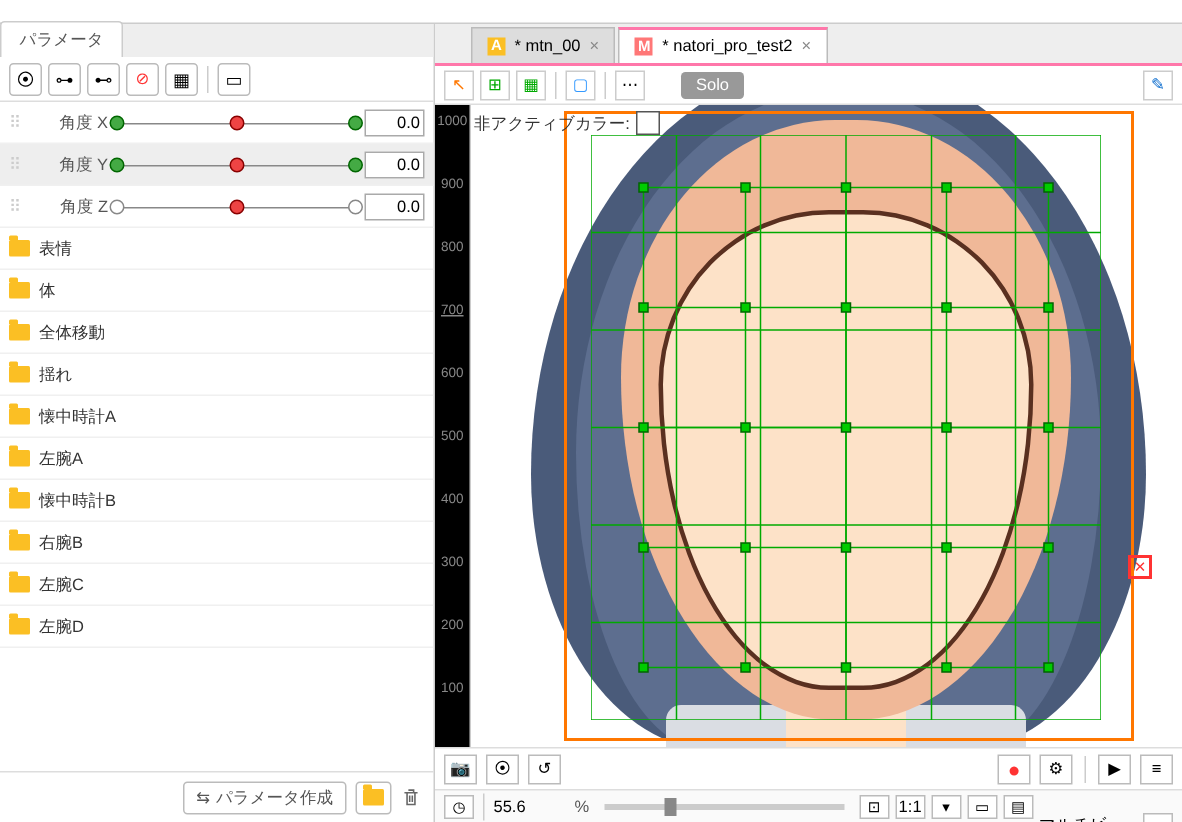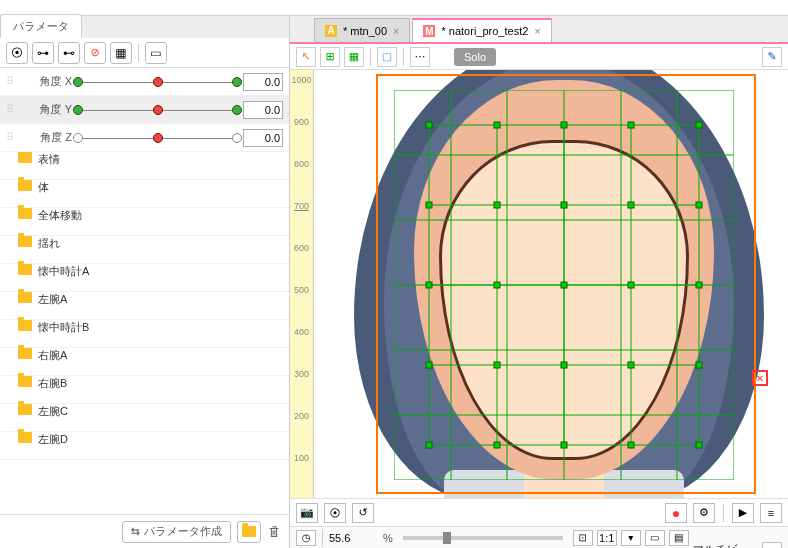--- a/index.html
+++ b/index.html
@@ -17,41 +17,41 @@
   .param-drag { width: 10px; color: #ccc; }
   .param-label { width: 50px; color: #555; text-align: right; }
   .slider-track { flex: 1; height: 16px; position: relative; }
   .slider-line { position: absolute; top: 8px; left: 0; right: 0; height: 1px; background: #888; }
   .tick { position: absolute; top: 3px; width: 10px; height: 10px; border-radius: 50%; transform: translateX(-50%); }
   .g { background: #4a4; border: 1px solid #060; }
   .r { background: #e44; border: 1px solid #800; }
   .w { background: #fff; border: 1px solid #888; }
   .param-val { width: 40px; height: 18px; border: 1px solid #aaa; text-align: right; padding: 0 2px; font-size: 11px; }
   .folder-list { flex: 1; overflow-y: auto; }
-  .folder-row { height: 28px; display: flex; align-items: flex-start; padding-left: 18px; gap: 6px; border-bottom: 1px solid #f0f0f0; cursor: pointer; }
+  .folder-row { height: 28px; display: flex; align-items: center; padding-left: 6px; gap: 6px; border-bottom: 1px solid #f0f0f0; cursor: pointer; }
   .folder-icon { width: 14px; height: 11px; background: #fbbf24; border-radius: 1px; position: relative; }
   .folder-icon::before { content: ''; position: absolute; top: -3px; left: 0; width: 6px; height: 3px; background: #fbbf24; border-radius: 1px 1px 0 0; }
   .folder-label { color: #333; }
   .bottom-actions { height: 34px; display: flex; align-items: center; justify-content: flex-end; gap: 6px; padding: 0 8px; border-top: 1px solid #ddd; }
   .action-btn { height: 22px; padding: 0 8px; border: 1px solid #bbb; border-radius: 3px; background: #fff; display: flex; align-items: center; gap: 4px; cursor: pointer; color: #555; }
   .trash { width: 14px; height: 14px; color: #666; }
 
   .right { flex: 1; display: flex; flex-direction: column; background: #fafafa; min-width: 0; }
   .doc-tabs { height: 28px; display: flex; align-items: end; padding-left: 24px; background: #eee; border-bottom: 2px solid #f7a; gap: 0; }
   .doc-tab { height: 24px; padding: 0 10px; display: flex; align-items: center; gap: 6px; background: #ddd; border: 1px solid #bbb; border-bottom: none; margin-right: 2px; cursor: pointer; }
   .doc-tab.active { background: #fff; border-top: 2px solid #f7a; }
   .doc-tab .close { color: #888; cursor: pointer; }
   .doc-icon { width: 12px; height: 12px; display: inline-flex; align-items: center; justify-content: center; font-size: 10px; }
   .canvas-toolbar { height: 26px; display: flex; align-items: center; gap: 4px; padding: 0 6px; border-bottom: 1px solid #ddd; background: #fff; }
   .ct-btn { width: 20px; height: 20px; border: 1px solid #ccc; background: #fff; display: flex; align-items: center; justify-content: center; cursor: pointer; font-size: 11px; }
   .solo { padding: 0 10px; height: 18px; background: #999; color: #fff; border-radius: 3px; display: flex; align-items: center; margin-left: 20px; }
   .canvas-wrap { flex: 1; position: relative; overflow: hidden; background: #fff; }
   .inactive-label { position: absolute; top: 4px; left: 26px; z-index: 5; font-size: 12px; color: #333; display: flex; align-items: center; gap: 4px; }
   .swatch { width: 16px; height: 16px; border: 1px solid #555; background: #fff; }
-  .ruler-v { position: absolute; left: 0; top: 0; bottom: 0; width: 24px; background: #fef9c3; border-right: 1px solid #ccc; z-index: 2; }
+  .ruler-v { position: absolute; left: 0; top: 0; bottom: 0; width: 24px; background: #000000; border-right: 1px solid #ccc; z-index: 2; }
   .ruler-v .rt { position: absolute; left: 0; width: 100%; text-align: center; font-size: 9px; color: #888; transform: translateY(-50%); }
   .viewport { position: absolute; left: 24px; top: 0; right: 0; bottom: 0; overflow: hidden; }
 
   
   .hair { position: absolute; left: 40px; top: -30px; width: 410px; height: 460px; background: #4a5b7a; border-radius: 50% 50% 30% 30% / 60% 60% 40% 40%; }
   .hair2 { position: absolute; left: 70px; top: -10px; width: 350px; height: 440px; background: #5d6e8f; border-radius: 50% 50% 25% 25% / 55% 55% 45% 45%; }
   .skin-under { position: absolute; left: 100px; top: 10px; width: 300px; height: 400px; background: #f0b898; border-radius: 50% 50% 50% 50% / 45% 45% 60% 60%; }
   .face { position: absolute; left: 125px; top: 70px; width: 250px; height: 320px; background: #fde2c8; border: 3px solid #5a3020; border-radius: 50% 50% 50% 50% / 40% 40% 70% 70%; }
   .face::after { content: ''; position: absolute; left: 50%; bottom: -2px; width: 2px; height: 0; }
   .neck { position: absolute; left: 210px; top: 370px; width: 80px; height: 60px; background: #fde2c8; }
@@ -159,24 +159,20 @@
         <div class="folder-row">
           <span class="folder-icon"></span>
           <span class="folder-label">左腕A</span>
         </div>
         <div class="folder-row">
           <span class="folder-icon"></span>
           <span class="folder-label">懐中時計B</span>
         </div>
         <div class="folder-row">
           <span class="folder-icon"></span>
-          <span class="folder-label">右腕A</span>
-        </div>
-        <div class="folder-row">
-          <span class="folder-icon"></span>
           <span class="folder-label">右腕B</span>
         </div>
         <div class="folder-row">
           <span class="folder-icon"></span>
           <span class="folder-label">左腕C</span>
         </div>
         <div class="folder-row">
           <span class="folder-icon"></span>
           <span class="folder-label">左腕D</span>
         </div>
@@ -221,20 +217,24 @@
       <div class="tb-sep"></div>
       <div class="ct-btn">⋯</div>
       <div class="solo">
           <span>Solo</span>
         </div>
       <div style="flex:1"></div>
       <div class="ct-btn" style="color:#06c">✎</div>
     </div>
 
     <div class="canvas-wrap">
+      <div class="inactive-label">
+        <span>非アクティブカラー:</span>
+        <span class="swatch"></span>
+      </div>
       <div class="ruler-v" id="ruler-v">
           <div class="rt" style="top: 10px;">1000</div>
           <div class="rt" style="top: 52px;">900</div>
           <div class="rt" style="top: 94px;">800</div>
           <div class="rt" style="top: 136px; text-decoration: underline;">700</div>
           <div class="rt" style="top: 178px;">600</div>
           <div class="rt" style="top: 220px;">500</div>
           <div class="rt" style="top: 262px;">400</div>
           <div class="rt" style="top: 304px;">300</div>
           <div class="rt" style="top: 346px;">200</div>

